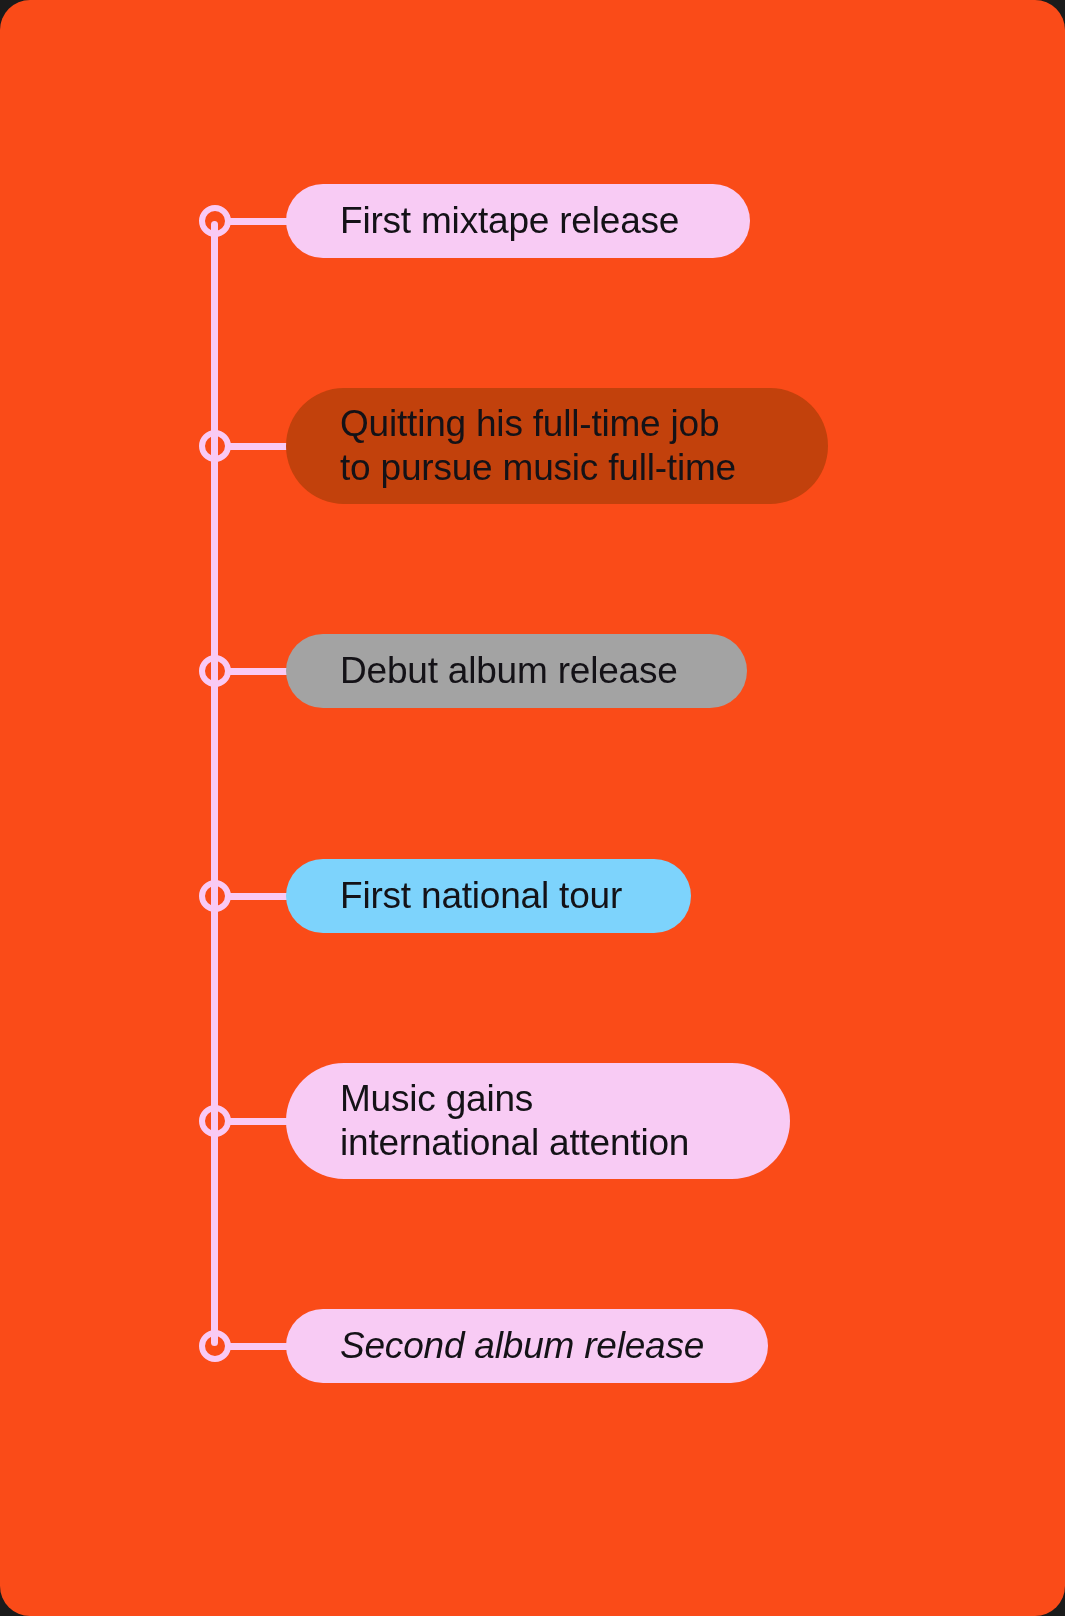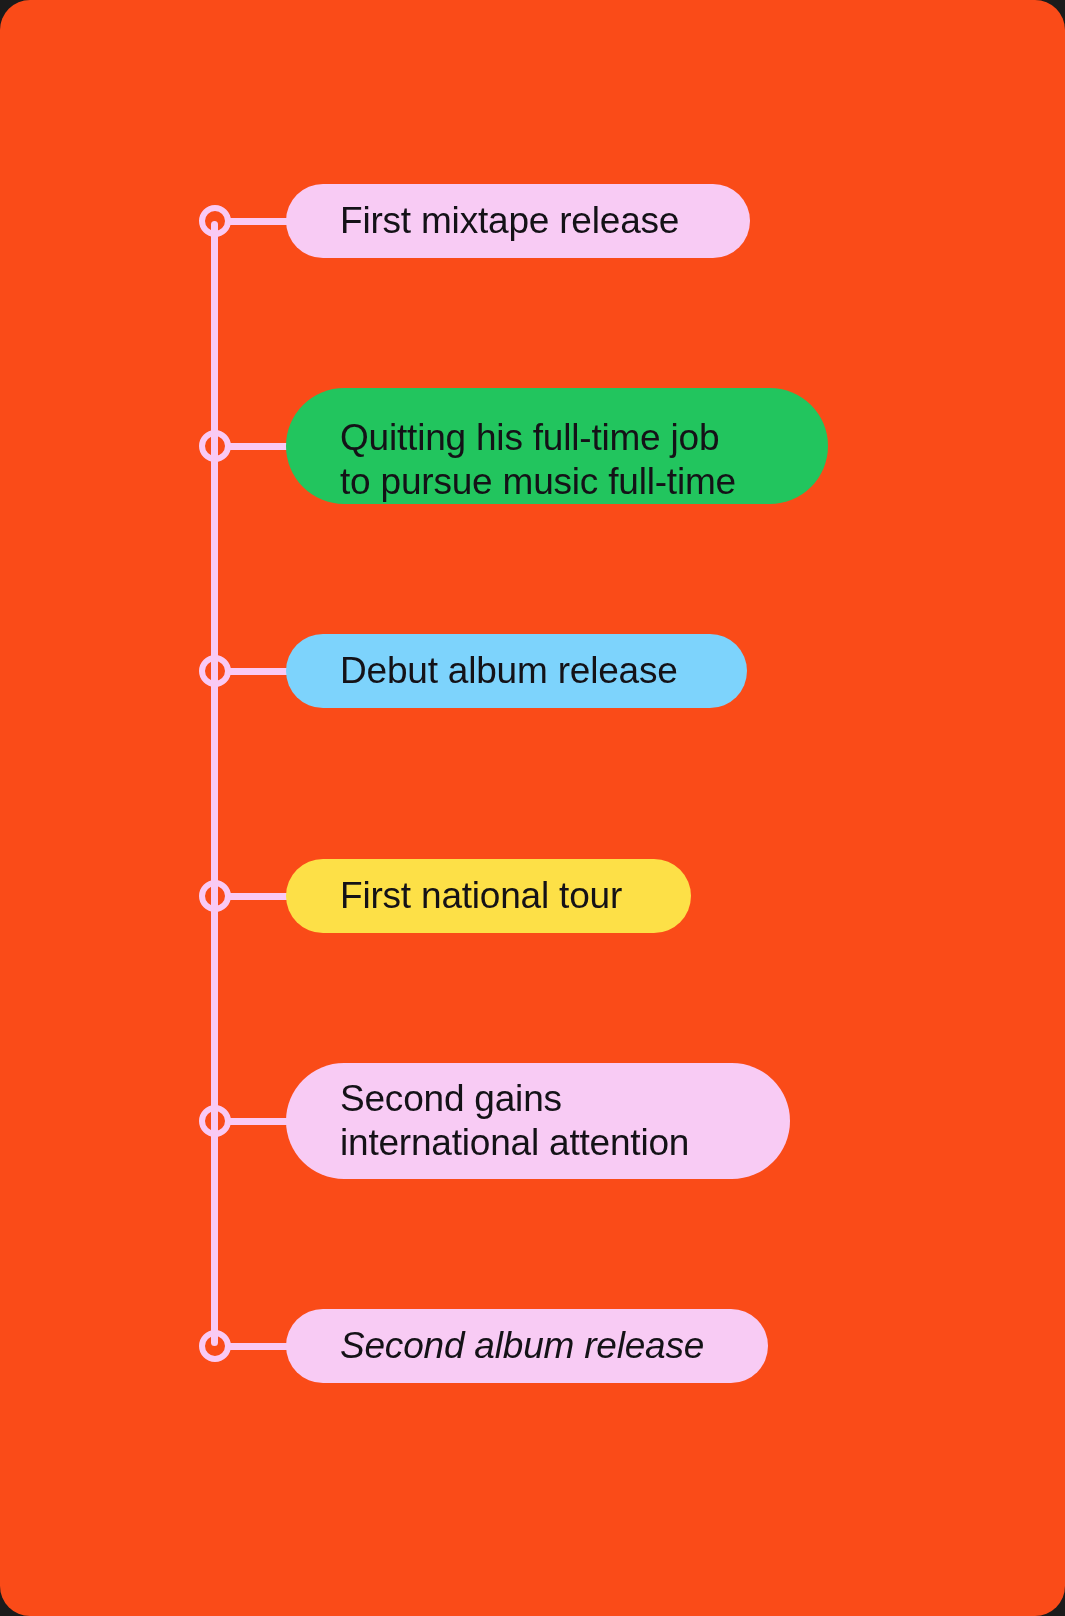--- a/index.html
+++ b/index.html
@@ -108,47 +108,47 @@
     <div class="node-circle" style="border-color: rgb(249, 202, 244);"></div>
     <div class="connector" style="width: 60px; background: rgb(249, 202, 244);"></div>
     <div class="pill single" style="width: 464px; background: rgb(248, 203, 244);">
       <span class="pill-text" style="color: rgb(20, 18, 23);">First mixtape release</span>
     </div>
   </div>
 
   <div class="milestone" style="top:446px">
     <div class="node-circle" style="border-color: rgb(249, 202, 244);"></div>
     <div class="connector" style="width: 60px; background: rgb(249, 202, 244);"></div>
-    <div class="pill double" style="width: 542px; background: #22c55e; align-items: flex-end;">
+    <div class="pill double" style="width: 542px; background: #c2410c;">
       <span class="pill-text" style="color: rgb(20, 18, 23);">Quitting his full-time job
 to pursue music full-time</span>
     </div>
   </div>
 
   <div class="milestone" style="top:671px">
     <div class="node-circle" style="border-color: rgb(249, 202, 244);"></div>
     <div class="connector" style="width: 60px; background: rgb(249, 202, 244);"></div>
-    <div class="pill single" style="width: 461px; background: #7dd3fc;">
+    <div class="pill single" style="width: 461px; background: #a3a3a3;">
       <span class="pill-text" style="color: rgb(20, 18, 23);">Debut album release</span>
     </div>
   </div>
 
   <div class="milestone" style="top:896px">
     <div class="node-circle" style="border-color: rgb(249, 202, 244);"></div>
     <div class="connector" style="width: 60px; background: rgb(249, 202, 244);"></div>
-    <div class="pill single" style="width: 405px; background: #fde047;">
+    <div class="pill single" style="width: 405px; background: #7dd3fc;">
       <span class="pill-text" style="color: rgb(20, 18, 23);">First national tour</span>
     </div>
   </div>
 
   <div class="milestone" style="top:1121px">
     <div class="node-circle" style="border-color: rgb(249, 202, 244);"></div>
     <div class="connector" style="width: 60px; background: rgb(249, 202, 244);"></div>
     <div class="pill double" style="width: 504px; background: rgb(248, 203, 244);">
-      <span class="pill-text" style="color: rgb(20, 18, 23);">Second gains
+      <span class="pill-text" style="color: rgb(20, 18, 23);">Music gains
 international attention</span>
     </div>
   </div>
 
   <div class="milestone" style="top:1346px">
     <div class="node-circle" style="border-color: rgb(249, 202, 244);"></div>
     <div class="connector" style="width: 60px; background: rgb(249, 202, 244);"></div>
     <div class="pill single" style="width: 482px; background: rgb(248, 203, 244);">
       <span class="pill-text" style="color: rgb(20, 18, 23); font-style: italic;">Second album release</span>
     </div>

